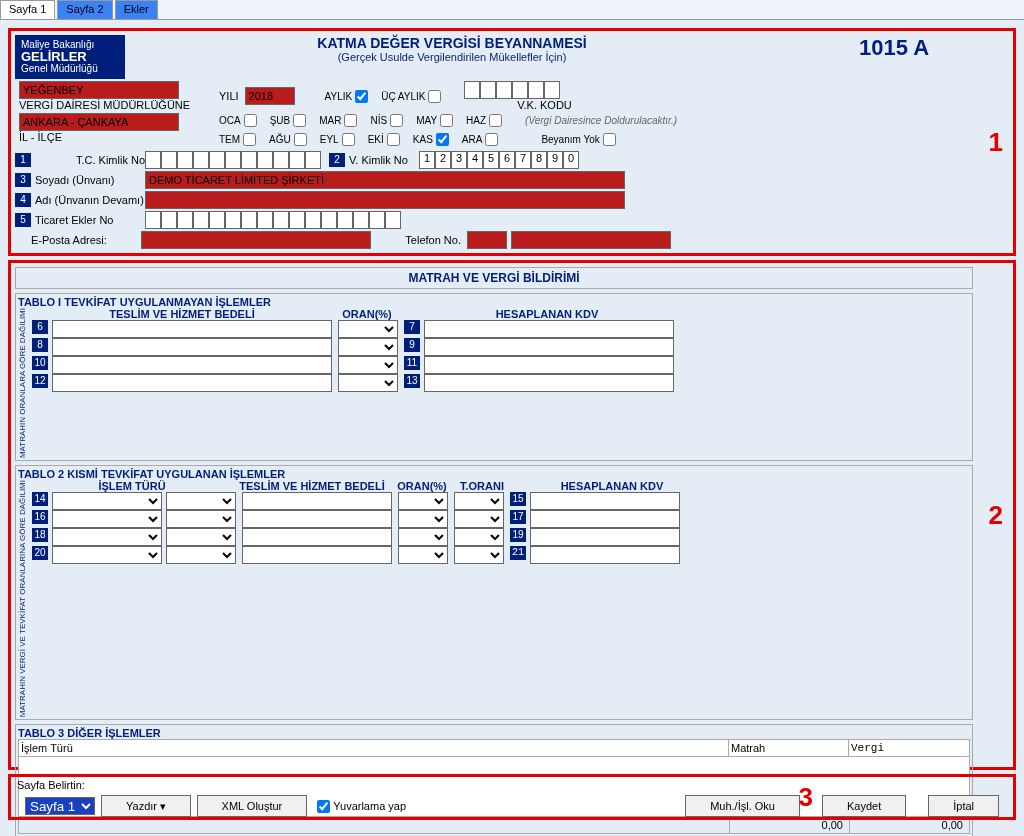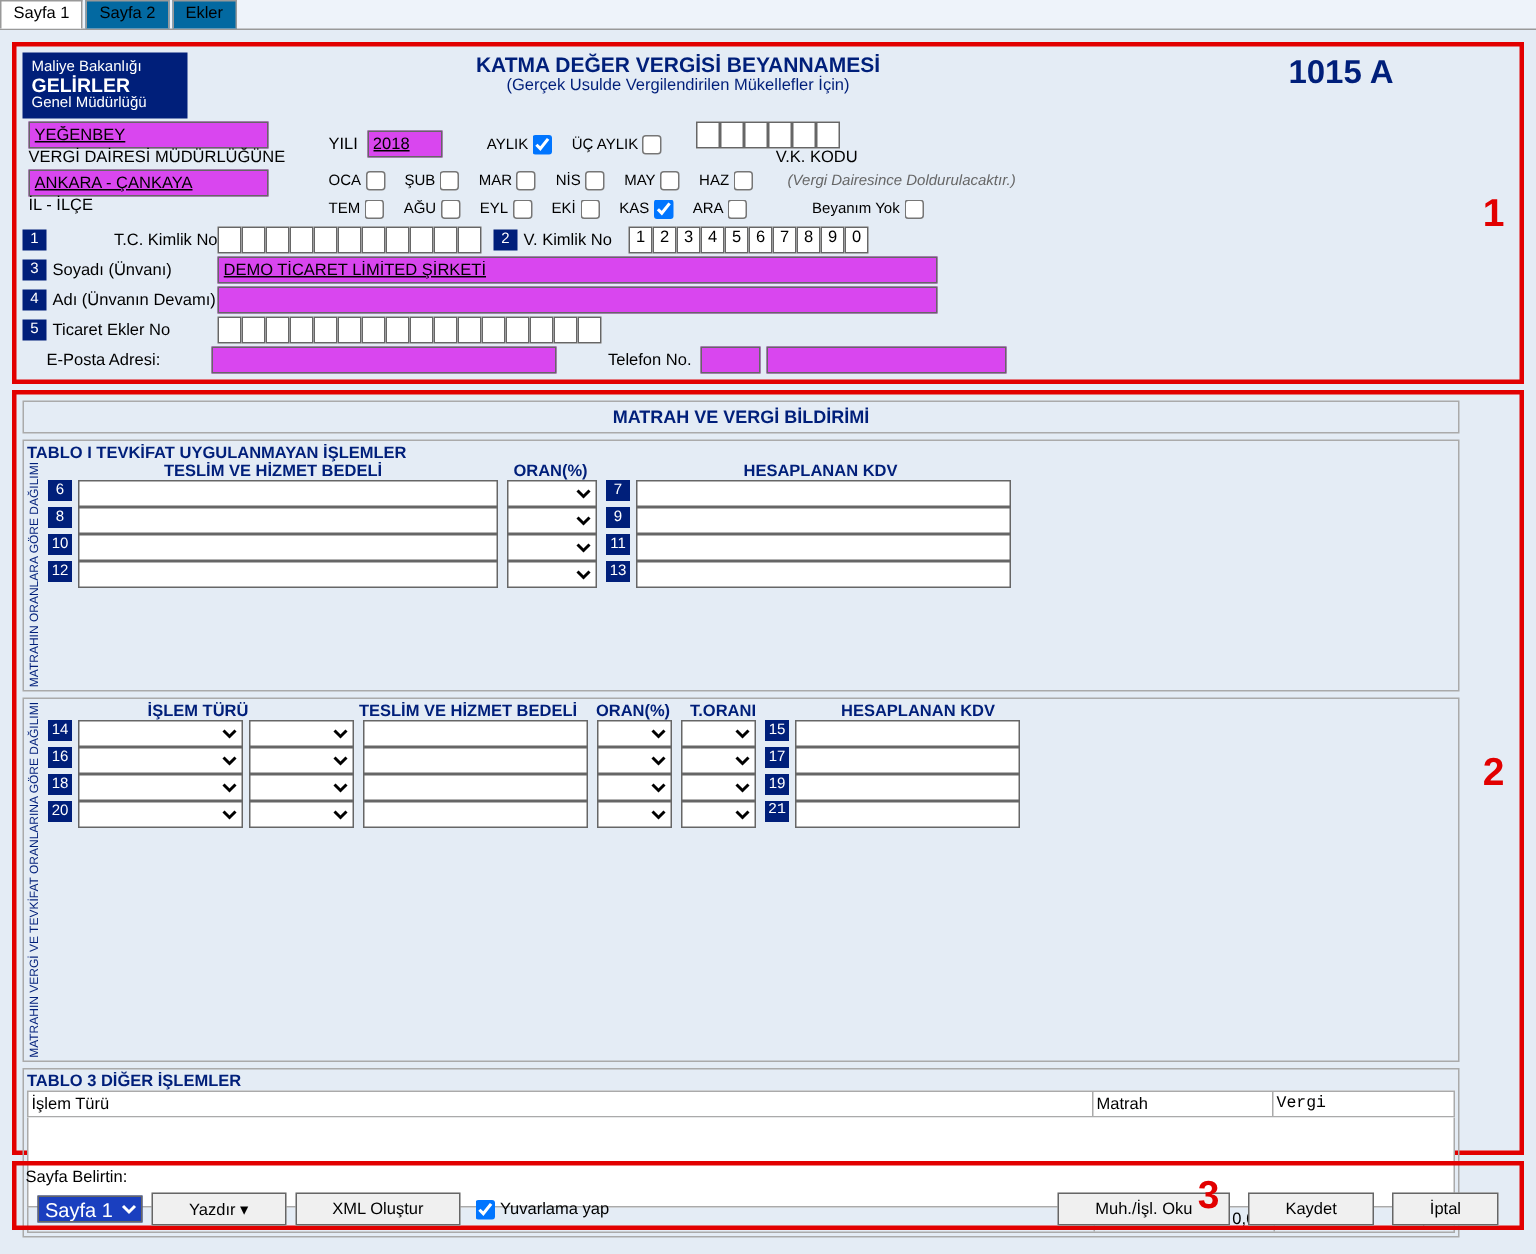--- a/index.html
+++ b/index.html
@@ -1,30 +1,30 @@
 <!DOCTYPE html>
 <html><head>
 <meta charset="utf-8">
 <style>
   * { box-sizing: border-box; }
   body { margin:0; font-family: "Tahoma", sans-serif; font-size:11px; background:#e4ecf5; width:1024px; height:836px; overflow:hidden; }
   .tabs { display:flex; border-bottom:1px solid #999; background:#eef3fa; height:20px; }
-  .tab { padding:2px 8px; border:1px solid #999; border-bottom:none; background:#0369a1; margin-right:2px; }
+  .tab { padding:2px 8px; border:1px solid #999; border-bottom:none; background:#3b82f6; margin-right:2px; }
   .tab.active { background:#fff; }
   .page { position:relative; padding:4px; }
   .redbox { border:3px solid #e20000; margin:4px; padding:4px; position:relative; }
   .bignum { position:absolute; right:10px; top:50%; transform:translateY(-50%); color:#e20000; font-size:26px; font-weight:bold; }
   .ministry-logo { background:#001f7a; color:#fff; padding:4px 6px; font-size:10px; line-height:12px; width:110px; }
   .ministry-logo .big { font-weight:bold; font-size:13px; }
   .title-block { text-align:center; color:#001f7a; font-weight:bold; font-size:14px; }
   .subtitle { font-weight:normal; font-size:11px; }
   .form-code { color:#001f7a; font-weight:bold; font-size:22px; text-align:center; }
   .top-row { display:flex; align-items:flex-start; }
   .vergi-left { margin-left:4px; }
-  .txt { border:1px solid #666; height:18px; font-size:11px; padding:1px 3px; background:#d946ef;text-decoration:underline; }
+  .txt { border:1px solid #666; height:18px; font-size:11px; padding:1px 3px; background:#b91c1c; }
   .lbl { color:#000; font-size:11px; }
   .muted { color:#666; font-size:10px; font-style:italic; }
   .months { display:flex; flex-wrap:wrap; gap:2px 0; align-items:center; }
   .m { display:inline-flex; align-items:center; margin-right:10px; font-size:10px; }
   .m input { margin-left:3px; }
   .row { display:flex; align-items:center; margin-top:2px; }
   .num-badge { background:#001f7a; color:#fff; width:16px; height:14px; font-size:10px; text-align:center; line-height:14px; margin-right:4px; display:inline-block; }
   .char-boxes { display:flex; }
   .cbox { border:1px solid #666; width:16px; height:18px; text-align:center; font-size:11px; background:#fff; }
   .section-title { color:#001f7a; font-weight:bold; font-size:12px; text-align:center; padding:3px 0; }
@@ -280,20 +280,21 @@
                 <select class="sel" style="width:60px;margin-left:6px;"></select>
                 <span class="num-badge" style="margin-left:6px;">13</span>
                 <input class="inp" style="width: 250px;">
               </div>
             </div>
         </div>
       </div>
     </div>
 
     <div class="tablo">
+      <div class="tablo-head">TABLO 2   KISMİ TEVKİFAT UYGULANAN İŞLEMLER</div>
       <div style="display:flex;">
         <div class="side">MATRAHIN VERGİ VE TEVKİFAT ORANLARINA GÖRE DAĞILIMI</div>
         <div style="flex:1;">
           <div class="grid-row">
             <span class="colhead" style="width:200px;">İŞLEM TÜRÜ</span>
             <span class="colhead" style="width:160px;">TESLİM VE HİZMET BEDELİ</span>
             <span class="colhead" style="width:60px;">ORAN(%)</span>
             <span class="colhead" style="width:60px;">T.ORANI</span>
             <span style="width:20px;"></span>
             <span class="colhead" style="width:160px;">HESAPLANAN KDV</span>
@@ -366,21 +367,21 @@
     <div class="footer">
       <div style="display:flex;align-items:center;gap:6px;">
         <select class="sel" style="background:#1a3fbf;color:#fff;width:70px;"><option>Sayfa 1</option></select>
         <button class="btn"><span>Yazdır</span> ▾</button>
         <button class="btn">XML Oluştur</button>
         <label class="check">
             <input type="checkbox" checked="" style=""> 
             <span>Yuvarlama yap</span>
           </label>
       </div>
-      <div style="display:flex;gap:12px;">
+      <div style="display:flex;gap:22px;">
         <button class="btn">Muh./İşl. Oku</button>
         <button class="btn">Kaydet</button>
         <button class="btn">İptal</button>
       </div>
     </div>
   </div>
 
 </div>
 
 </body></html>

